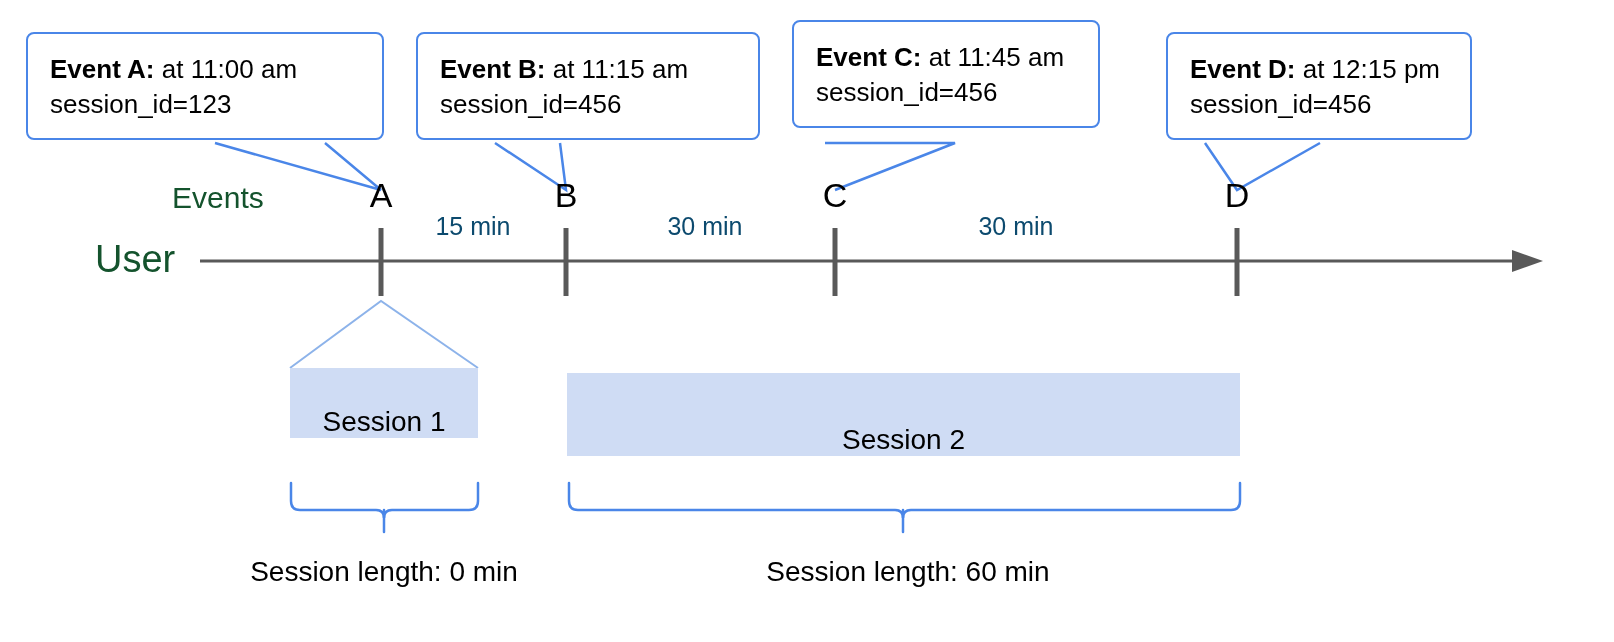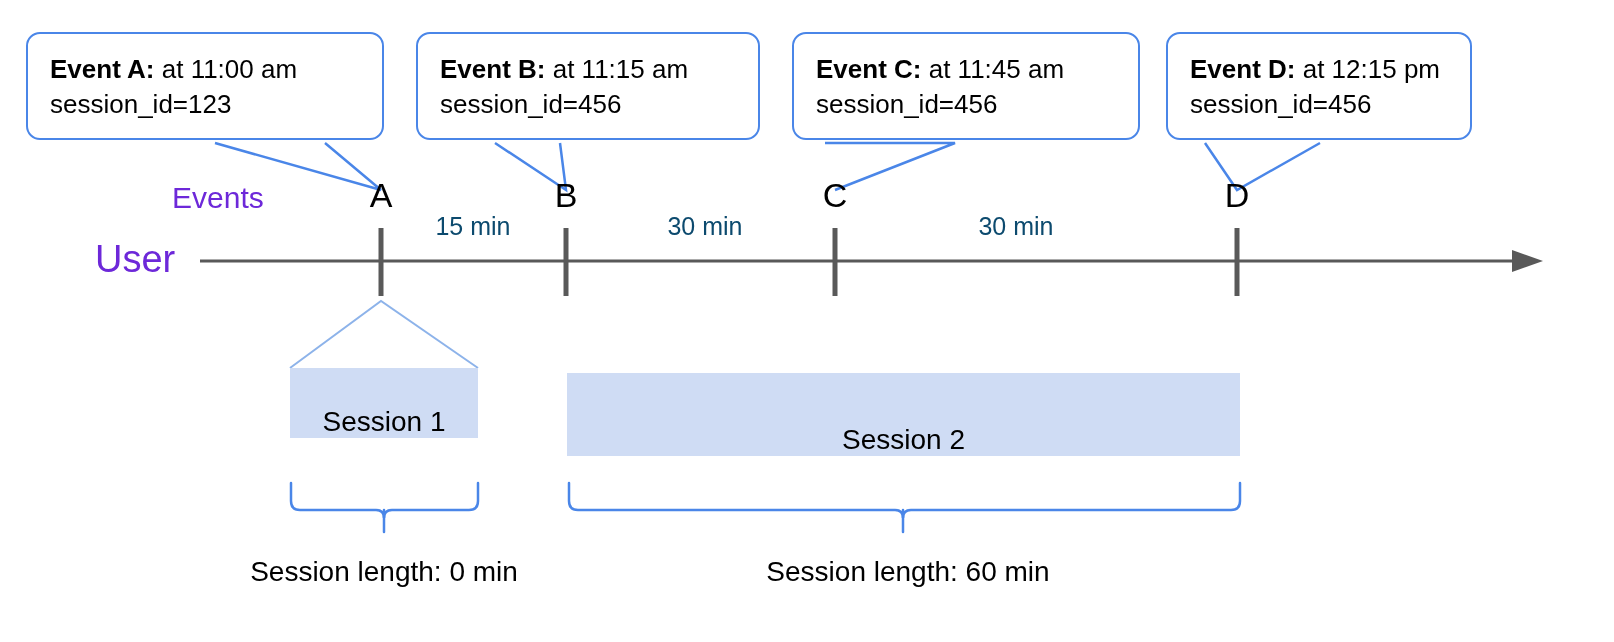--- a/index.html
+++ b/index.html
@@ -25,39 +25,39 @@
     width: 1614px;
     height: 642px;
     pointer-events: none;
   }
 
   
   .callout {
     position: absolute;
     box-sizing: border-box;
     border: 2px solid #4a86e8;
-    border-radius: 14px;
+    border-radius: 8px;
     background: #ffffff;
     padding: 18px 16px 16px 22px;
     line-height: 1.35;
     font-size: 26px;
     white-space: nowrap;
   }
   .callout .ev-name {
     font-weight: bold;
   }
   .callout .ev-line {
     display: block;
   }
 
   
   .lane-label {
     position: absolute;
     font-size: 30px;
-    color: #6d28d9;
+    color: #14532d;
     white-space: nowrap;
   }
   .lane-label.big {
     font-size: 38px;
   }
 
   .event-letter {
     position: absolute;
     font-size: 34px;
     color: #000000;
@@ -135,21 +135,21 @@
   <div class="callout" style="left:26px; top:32px; width:358px;">
     <span class="ev-line"><span class="ev-name">Event A:</span><span> at 11:00 am</span></span>
     <span class="ev-line">session_id=123</span>
   </div>
 
   <div class="callout" style="left:416px; top:32px; width:344px;">
     <span class="ev-line"><span class="ev-name">Event B:</span><span> at 11:15 am</span></span>
     <span class="ev-line">session_id=456</span>
   </div>
 
-  <div class="callout" style="left:792px; top:32px; width:348px;">
+  <div class="callout" style="left:792px; top:20px; width:308px;">
     <span class="ev-line"><span class="ev-name">Event C:</span><span> at 11:45 am</span></span>
     <span class="ev-line">session_id=456</span>
   </div>
 
   <div class="callout" style="left:1166px; top:32px; width:306px;">
     <span class="ev-line"><span class="ev-name">Event D:</span><span> at 12:15 pm</span></span>
     <span class="ev-line">session_id=456</span>
   </div>
 
   <div class="lane-label" style="left:172px; top:181px;">Events</div>

